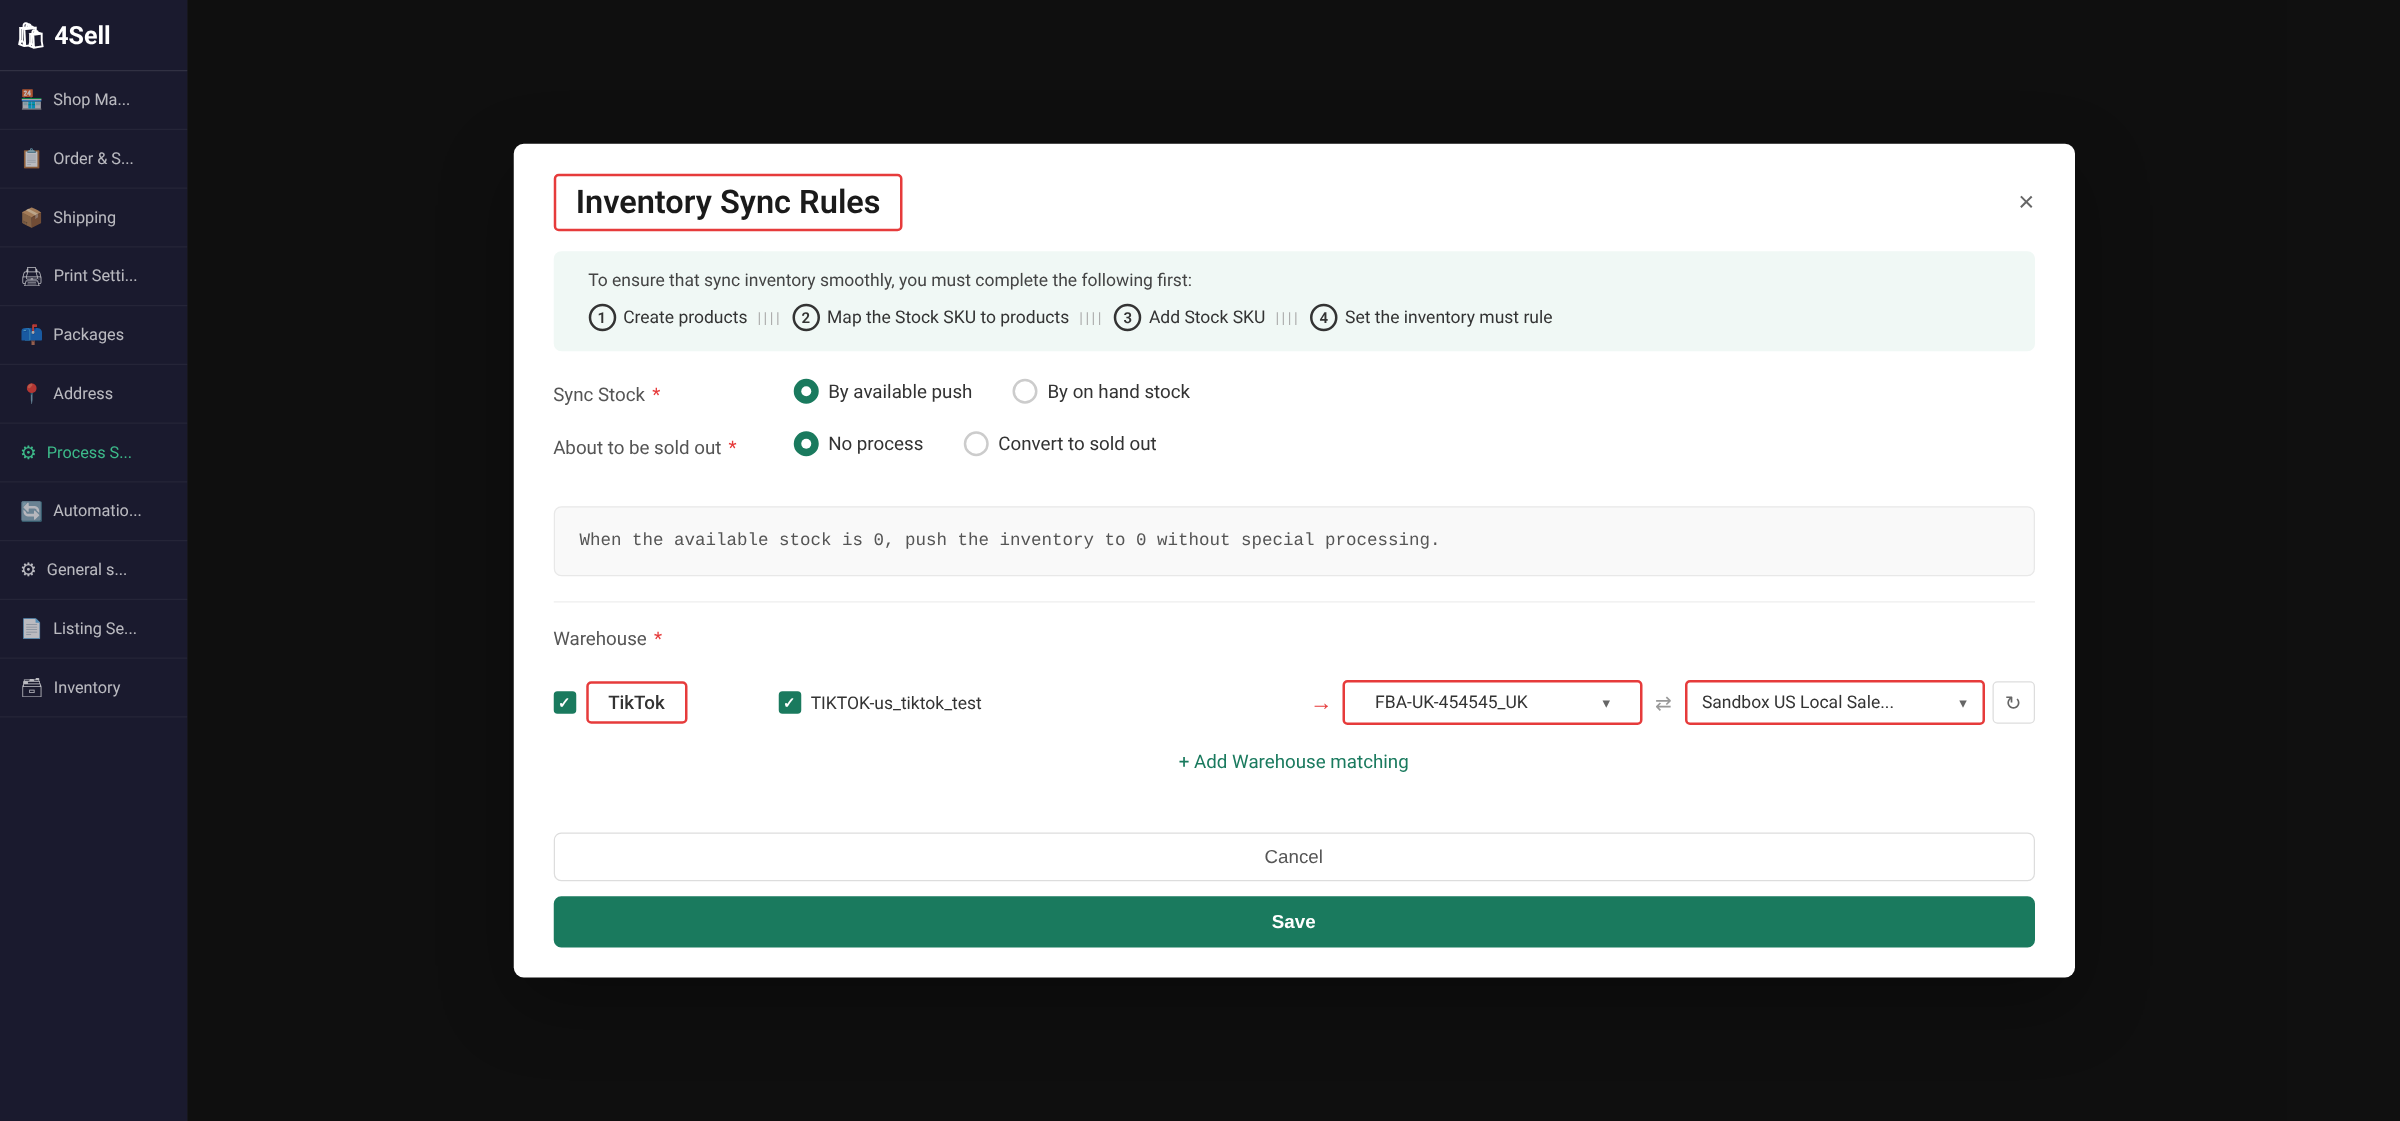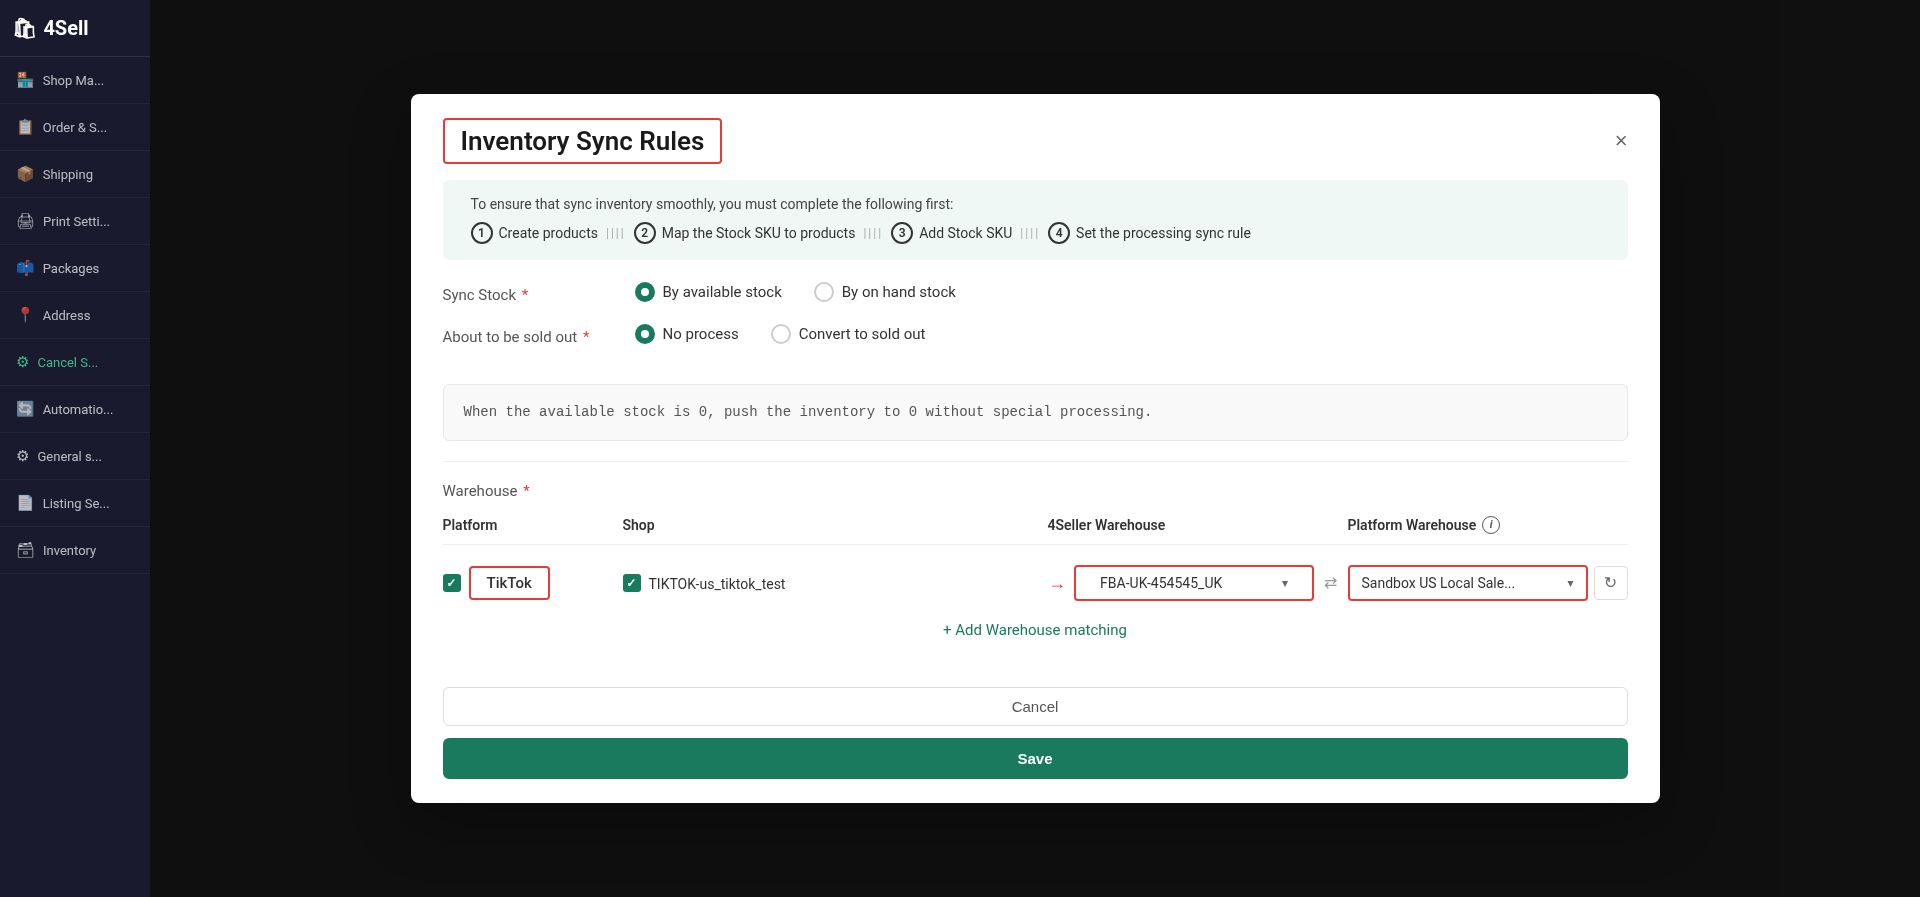--- a/index.html
+++ b/index.html
@@ -448,21 +448,21 @@
     <div class="sidebar-item">
       <span class="sidebar-icon">📫</span>
       <span>Packages</span>
     </div>
     <div class="sidebar-item">
       <span class="sidebar-icon">📍</span>
       <span>Address</span>
     </div>
     <div class="sidebar-item active">
       <span class="sidebar-icon">⚙</span>
-      <span>Cancel S...</span>
+      <span>Process S...</span>
     </div>
     <div class="sidebar-item">
       <span class="sidebar-icon">🔄</span>
       <span>Automatio...</span>
     </div>
     <div class="sidebar-item">
       <span class="sidebar-icon">⚙</span>
       <span>General s...</span>
     </div>
     <div class="sidebar-item">
@@ -497,34 +497,34 @@
             <span>Map the Stock SKU to products</span>
           </div>
           <span class="step-separator">||||</span>
           <div class="step">
             <div class="step-num">3</div>
             <span>Add Stock SKU</span>
           </div>
           <span class="step-separator">||||</span>
           <div class="step">
             <div class="step-num">4</div>
-            <span>Set the processing sync rule</span>
+            <span>Set the inventory must rule</span>
           </div>
         </div>
       </div>
 
       <div class="form-section">
         <div class="form-row">
           <span class="form-label">
             <span>Sync Stock</span><span class="required"> *</span>
           </span>
           <div class="radio-group">
             <label class="radio-option">
               <div class="radio-btn selected"></div>
-              <span>By available stock</span>
+              <span>By available push</span>
             </label>
             <label class="radio-option">
               <div class="radio-btn"></div>
               <span>By on hand stock</span>
             </label>
           </div>
         </div>
 
         <div class="form-row">
           <span class="form-label">
@@ -549,29 +549,20 @@
 
       <div class="divider"></div>
 
       <div class="warehouse-section">
         <div class="warehouse-label">
           <span>Warehouse</span><span class="required"> *</span>
         </div>
 
         <div class="warehouse-table">
 
-          <div class="table-header">
-            <div class="table-col-platform">Platform</div>
-            <div class="table-col-shop">Shop</div>
-            <div class="table-col-warehouse">4Seller Warehouse</div>
-            <div class="table-col-platform-wh">
-              <span>Platform Warehouse</span>
-              <div class="info-icon">i</div>
-            </div>
-          </div>
 
           <div class="table-row">
 
             <div class="platform-cell">
               <div class="checkbox"></div>
               <div class="platform-name">TikTok</div>
             </div>
 
             <div class="shop-cell">
               <div class="checkbox"></div>

